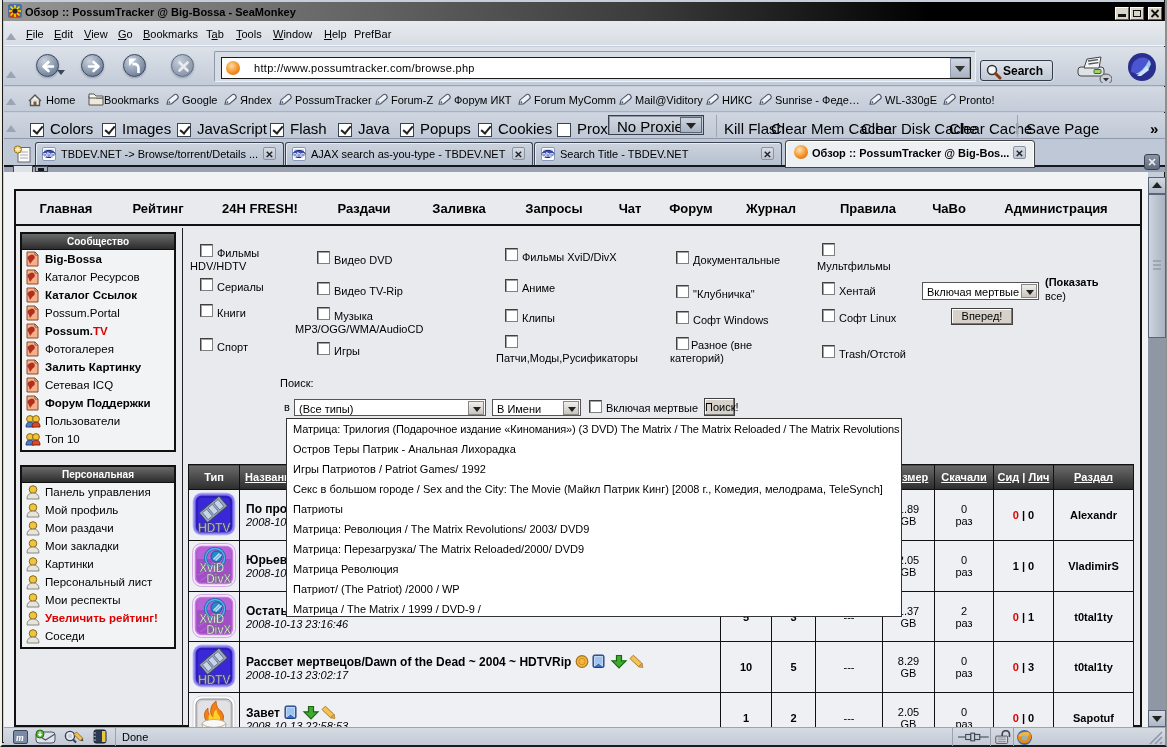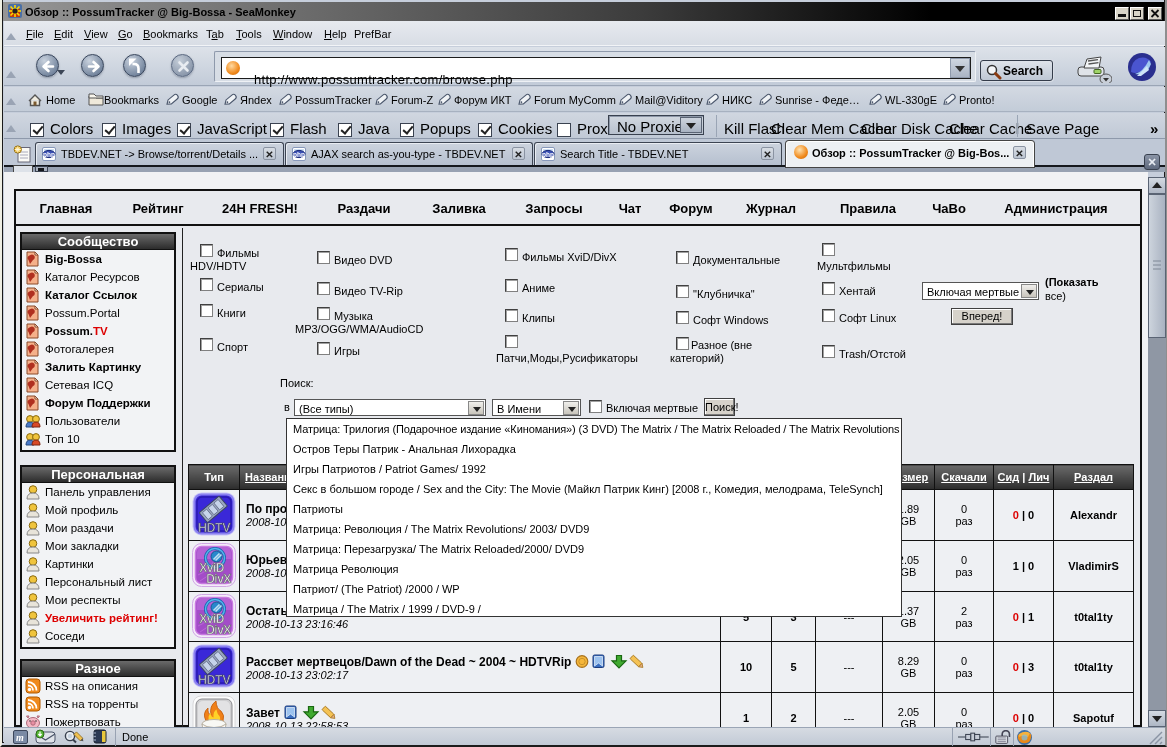--- a/index.html
+++ b/index.html
@@ -26,21 +26,21 @@
  background:linear-gradient(#dde2e9,#c2cbd8);border-bottom:1px solid #9aa5b5;}
 .navball{position:absolute;top:7px;width:23px;height:23px;border-radius:50%;
  background:radial-gradient(circle at 35% 28%,#c9d2de,#76879f 72%,#525f78);
  border:1px solid #39465c;box-shadow:0 1px 2px rgba(60,70,90,.35);}
 .navball svg{position:absolute;left:0;top:0;}
 #urlwrap{position:absolute;left:210px;top:4px;width:762px;height:31px;background:#d7dde5;
  border:1px solid #eef1f5;border-top-color:#8e99ab;border-left-color:#8e99ab;border-radius:2px;}
 #urlfield{position:absolute;left:6px;top:5px;width:750px;height:22px;background:#fff;border:1px solid #1c1c1c;}
 #urlfield .fav{position:absolute;left:4px;top:3px;width:14px;height:14px;border-radius:50%;
  background:radial-gradient(circle at 40% 35%,#ffd9a0,#f08a1d 60%,#c85f00);}
-#urlfield .utxt{position:absolute;left:24px;top:14px;font-size:13px;letter-spacing:0.3px;color:#000;white-space:nowrap;padding-left:8px;}
+#urlfield .utxt{position:absolute;left:24px;top:4px;font-size:11px;letter-spacing:0.3px;color:#000;white-space:nowrap;padding-left:8px;}
 #urldrop{position:absolute;right:0;top:0;width:20px;height:20px;background:linear-gradient(#cfd6e0,#aab4c4);
  border:1px solid #8e99ab;}
 #searchbtn{position:absolute;left:976px;top:13px;width:73px;height:21px;background:linear-gradient(#dfe4ea,#bec7d4);
  border:1px solid #343c4a;border-radius:3px;box-shadow:0 0 0 1px #d9dee6;}
 #searchbtn b{position:absolute;left:22px;top:3px;font-size:12px;color:#000;}
 
 #persbar{position:absolute;left:2px;top:87px;width:1161px;height:25px;
  background:linear-gradient(#d3d9e2,#c3ccd8);border-bottom:1px solid #a7b1c0;}
 #persbar .bi{position:absolute;top:6px;font-size:11px;color:#000;white-space:nowrap;}
 .quill{display:inline-block;width:15px;height:13px;margin-right:3px;vertical-align:-2px;background:none;}
@@ -63,21 +63,21 @@
 .tab .tx{position:absolute;right:7px;top:4px;width:13px;height:13px;font-size:10px;font-weight:bold;
  color:#222;text-align:center;line-height:13px;border:1px solid #8a93a2;border-radius:2px;background:linear-gradient(#d8dde4,#bcc5d2);}
 
 #viewport{position:absolute;left:2px;top:172px;width:1144px;height:555px;background:#f1f2f4;overflow:hidden;}
 #sitebox{position:absolute;left:10px;top:17px;width:1128px;height:538px;background:#e8eaee;border:2px solid #111;}
 #sitenav{position:absolute;left:0;top:0;width:1124px;height:35px;border-bottom:2px solid #111;}
 #sitenav span{position:absolute;top:10px;transform:translateX(-50%);font-size:13px;font-weight:bold;color:#000;white-space:nowrap;}
 #sidebar{position:absolute;left:0;top:37px;width:167px;height:499px;border-right:1px solid #222;}
 .sbox{position:absolute;left:4px;width:156px;background:#f2f3f5;border:2px solid #111;padding-bottom:2px;}
 .sbox .shead{height:16px;background:linear-gradient(#6a6a6a,#2c2c2c);border-bottom:1px solid #111;
- color:#fff;font-weight:bold;font-size:13px;text-align:center;line-height:15px;}
+ color:#fff;font-weight:bold;font-size:10px;text-align:center;line-height:15px;}
 .sbox .sitem{position:relative;height:18px;font-size:11.5px;color:#000;white-space:nowrap;padding-left:23px;line-height:18px;}
 .sbox .sitem svg{position:absolute;left:3px;top:1px;}
 
 #main{position:absolute;left:168px;top:37px;width:956px;height:497px;}
 .cb{position:absolute;width:13px;height:13px;background:#fff;border:1px solid #808080;
  border-top-color:#404040;border-left-color:#404040;box-shadow:inset 1px 1px 0 #a0a0a0;}
 .clabel{position:absolute;font-size:11px;color:#000;white-space:nowrap;}
 .selbox{position:absolute;height:18px;background:#fff;border:1px solid #555;}
 .selbox .stxt{position:absolute;left:4px;top:3px;font-size:11px;}
 .selbox .sarr{position:absolute;right:1px;top:1px;width:16px;height:14px;background:linear-gradient(#f0efec,#c9c5bc);
@@ -425,32 +425,20 @@
               </svg>Персональный лист</div>
      <div class="sitem"><svg width="16" height="16">
                 <use href="#iper"></use>
               </svg>Мои респекты</div>
      <div class="sitem"><svg width="16" height="16">
                 <use href="#iper"></use>
               </svg><b style="color:#d00">Увеличить рейтинг!</b></div>
      <div class="sitem"><svg width="16" height="16">
                 <use href="#iper"></use>
               </svg>Соседи</div>
-    </div>
-    <div class="sbox" style="top:431px">
-     <div class="shead">Разное</div>
-     <div class="sitem"><svg width="16" height="16">
-                <use href="#irss"></use>
-              </svg>RSS на описания</div>
-     <div class="sitem"><svg width="16" height="16">
-                <use href="#irss"></use>
-              </svg>RSS на торренты</div>
-     <div class="sitem"><svg width="16" height="16">
-                <use href="#ipig"></use>
-              </svg>Пожертвовать</div>
     </div>
    </div>
    <div id="main">
     <span class="cb" style="left:16px;top:16px"></span>
           <span class="clabel" style="left:33px;top:19px">Фильмы</span>
           <span class="clabel" style="left:6px;top:32px">HDV/HDTV</span>
     <span class="cb" style="left:16px;top:50px"></span>
           <span class="clabel" style="left:33px;top:53px">Сериалы</span>
     <span class="cb" style="left:16px;top:76px"></span>
           <span class="clabel" style="left:33px;top:79px">Книги</span>

